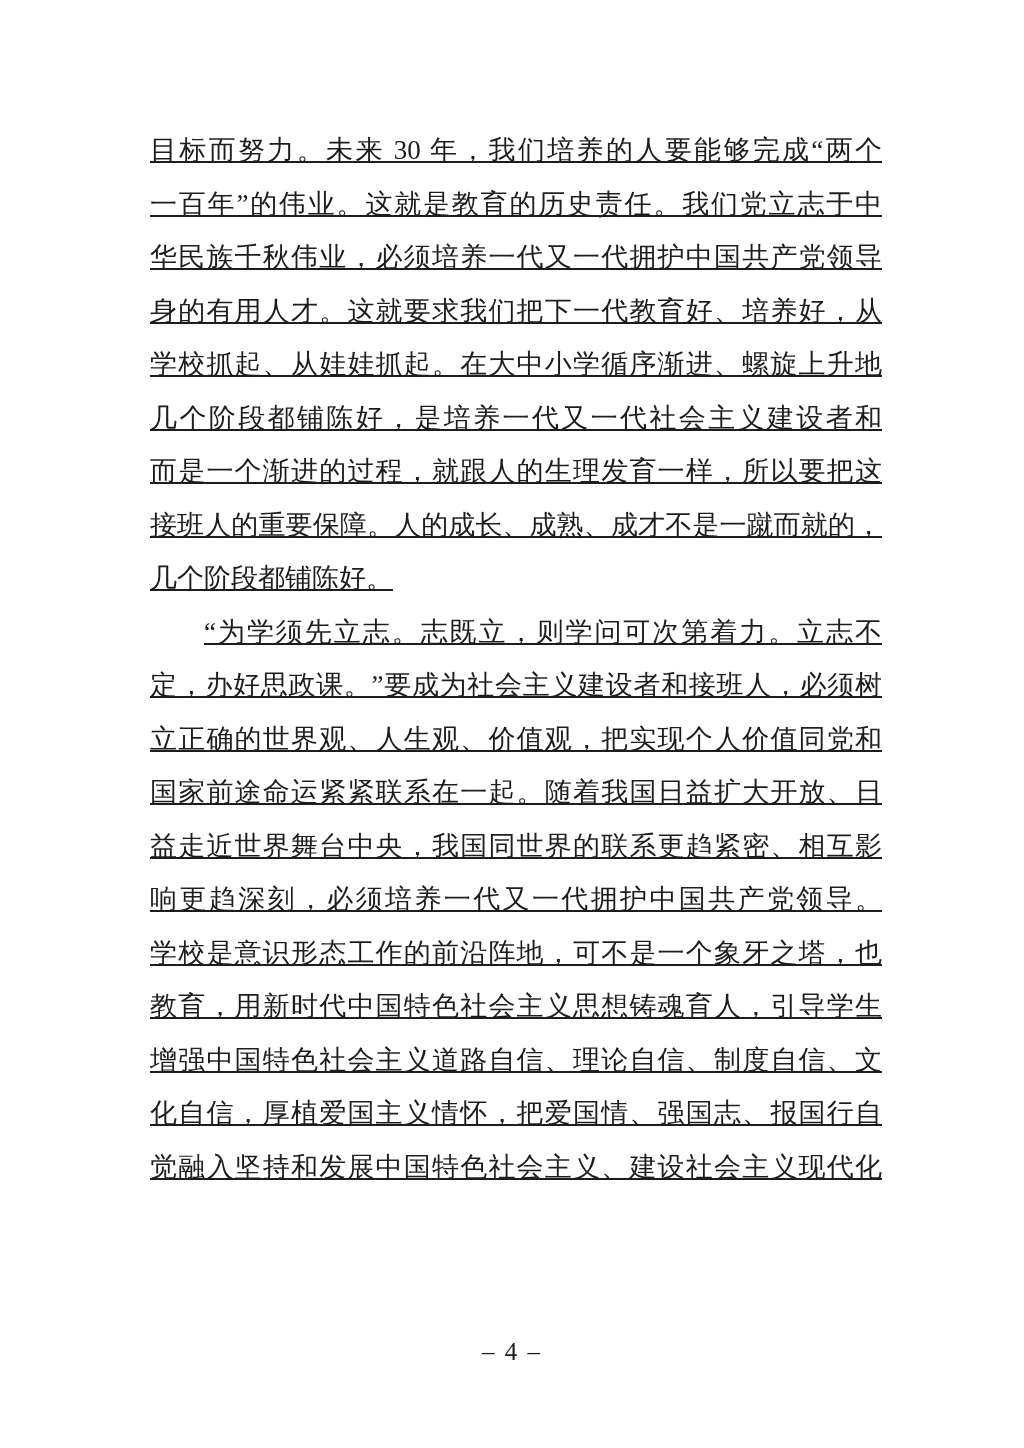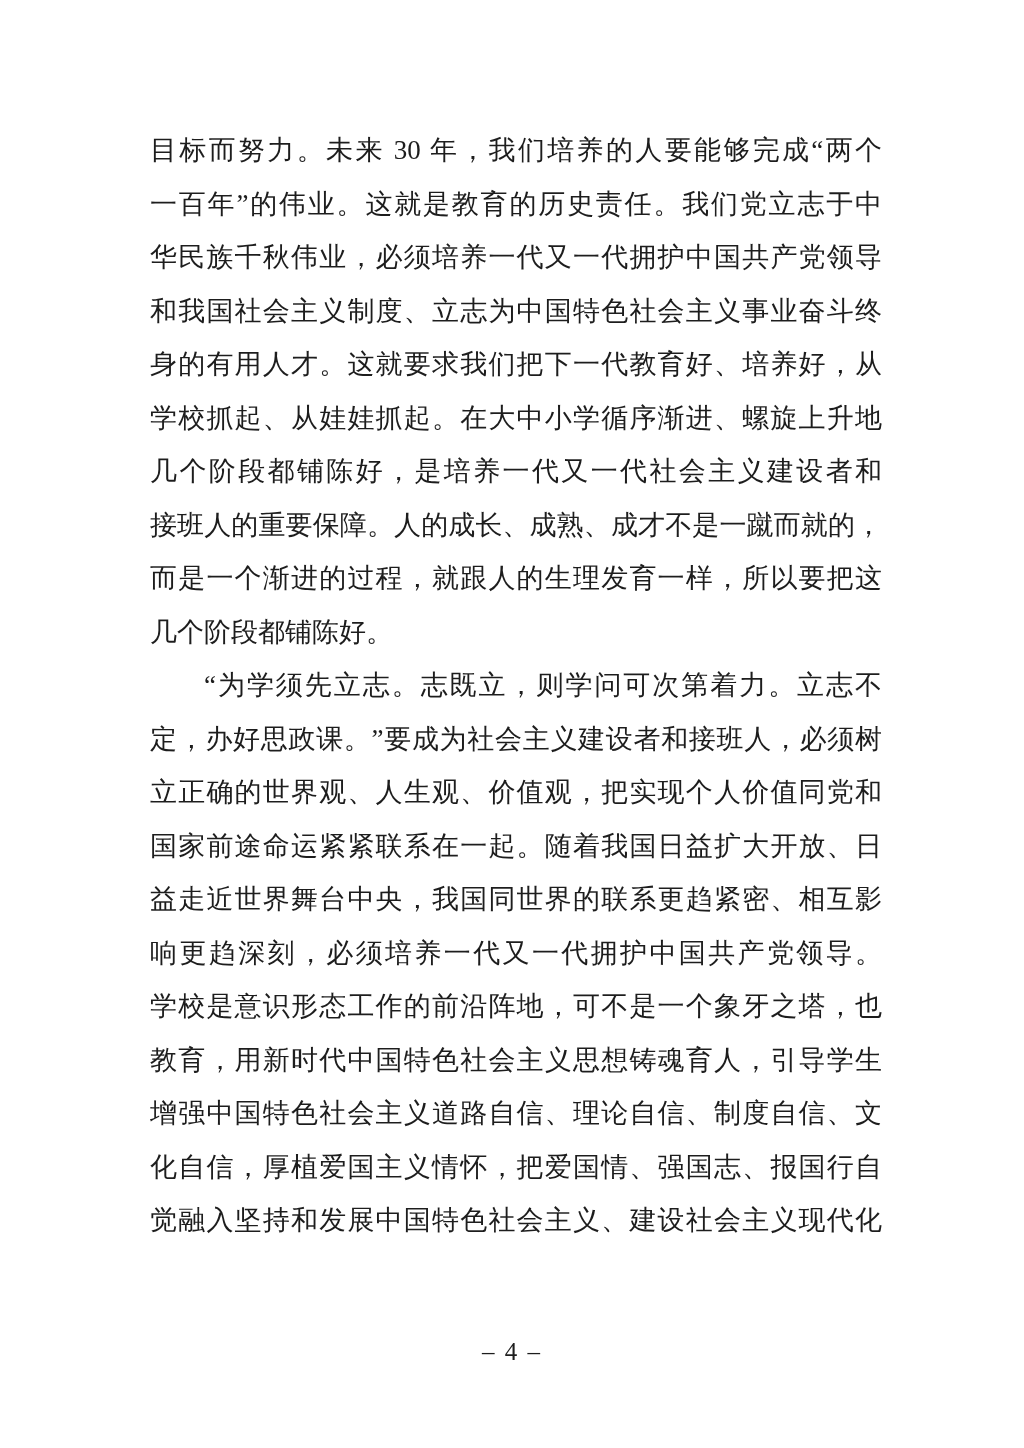--- a/index.html
+++ b/index.html
@@ -13,20 +13,21 @@
     font-family: "Liberation Serif", "DejaVu Serif", serif;
   }
   .body-text {
     position: absolute;
     left: 150px;
     top: 124px;
     width: 732px;
     font-size: 27px;
     line-height: 53.5px;
     color: #1d1d1d;
+    text-decoration: underline;
   }
   .line {
     height: 53.5px;
     overflow: hidden;
     text-align: justify;
     text-align-last: justify;
   }
   .line.short {
     text-align: center;
     text-align-last: left;
@@ -46,26 +47,25 @@
   }
 </style>
 </head>
 <body>
 
 <div class="page">
   <div class="body-text">
     <div class="line">目标而努力。未来 30 年，我们培养的人要能够完成“两个</div>
     <div class="line">一百年”的伟业。这就是教育的历史责任。我们党立志于中</div>
     <div class="line">华民族千秋伟业，必须培养一代又一代拥护中国共产党领导</div>
-    <div class="line">和我国社会主义制度、立志为中国特色社会主义事业奋斗终</div>
     <div class="line">身的有用人才。这就要求我们把下一代教育好、培养好，从</div>
     <div class="line">学校抓起、从娃娃抓起。在大中小学循序渐进、螺旋上升地</div>
     <div class="line">几个阶段都铺陈好，是培养一代又一代社会主义建设者和</div>
+    <div class="line">而是一个渐进的过程，就跟人的生理发育一样，所以要把这</div>
     <div class="line">接班人的重要保障。人的成长、成熟、成才不是一蹴而就的，</div>
-    <div class="line">而是一个渐进的过程，就跟人的生理发育一样，所以要把这</div>
     <div class="line short">几个阶段都铺陈好。</div>
     <div class="line indent">“为学须先立志。志既立，则学问可次第着力。立志不</div>
     <div class="line">定，办好思政课。”要成为社会主义建设者和接班人，必须树</div>
     <div class="line">立正确的世界观、人生观、价值观，把实现个人价值同党和</div>
     <div class="line">国家前途命运紧紧联系在一起。随着我国日益扩大开放、日</div>
     <div class="line">益走近世界舞台中央，我国同世界的联系更趋紧密、相互影</div>
     <div class="line">响更趋深刻，必须培养一代又一代拥护中国共产党领导。</div>
     <div class="line">学校是意识形态工作的前沿阵地，可不是一个象牙之塔，也</div>
     <div class="line">教育，用新时代中国特色社会主义思想铸魂育人，引导学生</div>
     <div class="line">增强中国特色社会主义道路自信、理论自信、制度自信、文</div>

